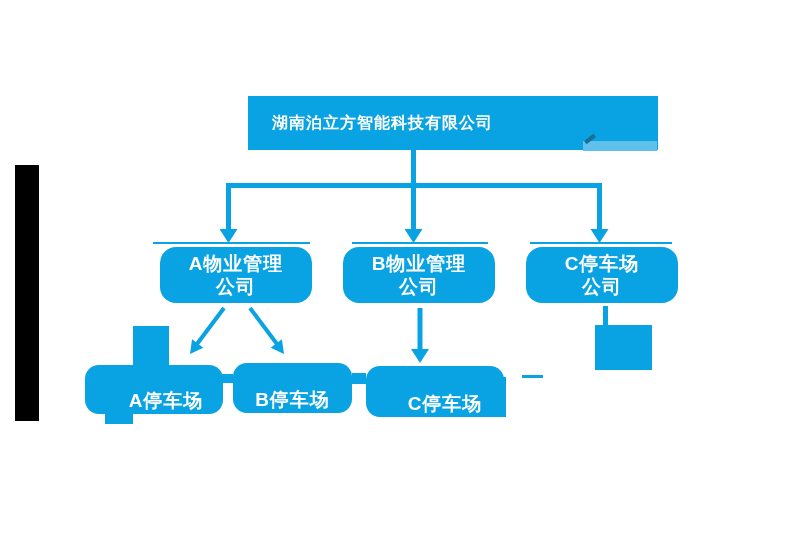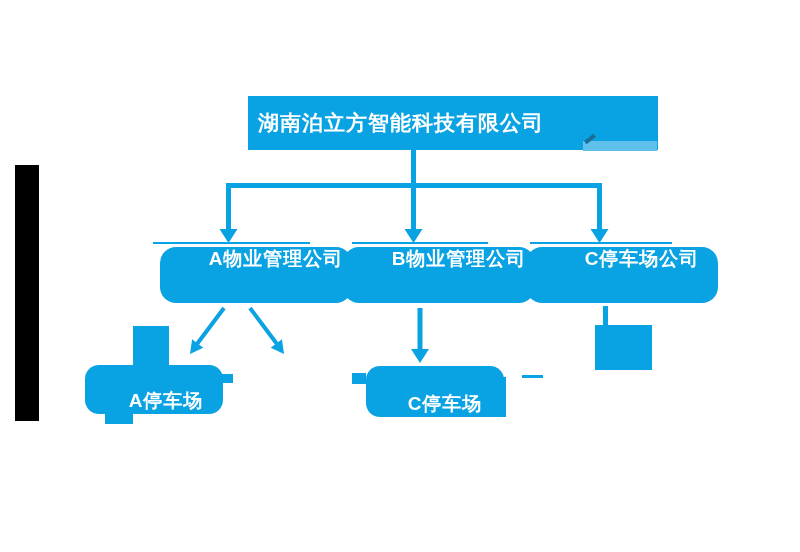--- a/index.html
+++ b/index.html
@@ -21,36 +21,36 @@
   }
 
   
   #left-bar { left: 15px; top: 165px; width: 24px; height: 256px; background: var(--color-bar, #000); }
 
   
   #root-box { left: 248px; top: 96px; width: 410px; height: 54px; display: flex; align-items: center; }
   #root-box .label {
     color: var(--color-text, #fff);
     font-weight: 700;
-    font-size: 21px;
+    font-size: 16px;
     letter-spacing: 1px;
-    padding-left: 10px;
+    padding-left: 24px;
     white-space: nowrap;
   }
   #root-artifact-strip { left: 583px; top: 141px; width: 74px; height: 10px; background: var(--color-accent_light, #5FC1EB); }
   #root-artifact-tick { left: 584px; top: 137px; width: 12px; height: 4px; background: var(--color-tick, #1A6F97); transform: rotate(-38deg); }
 
   
   #connectors { left: 0; top: 0; width: 800px; height: 552px; color: var(--color-accent, #09A2E2); }
 
   
   .l2-box {
     width: 152px; height: 56px; border-radius: 16px;
-    display: flex; flex-direction: row; justify-content: center;
-    font-size: 19px; line-height: 23px; padding-left: 40px;
+    display: flex; flex-direction: column; align-items: center; justify-content: center;
+    font-size: 19px; line-height: 23px;
   }
   #l2-a { left: 160px; top: 247px; }
   #l2-b { left: 343px; top: 247px; }
   #l2-c { left: 526px; top: 247px; }
 
   
   .l3-box {
     border-radius: 14px;
     display: flex; align-items: flex-end; justify-content: center;
     font-size: 19px;
@@ -130,20 +130,23 @@
   </div>
 
   <div id="l3-a-tab-top" class="abs blue"></div>
   <div id="l3-a-tab-bottom" class="abs blue"></div>
   <div id="l3-a" class="abs blue l3-box node-text">
     <span class="label">A停车场</span>
   </div>
 
   <div id="conn-a-b" class="abs blue"></div>
 
+  <div id="l3-b" class="abs blue l3-box node-text">
+    <span class="label">B停车场</span>
+  </div>
 
   <div id="conn-b-c" class="abs blue"></div>
 
   <div id="l3-c-tab-right" class="abs blue"></div>
   <div id="l3-c" class="abs blue l3-box node-text">
     <span class="label">C停车场</span>
   </div>
 
   <div id="l3-d-tab-top" class="abs blue"></div>
 

